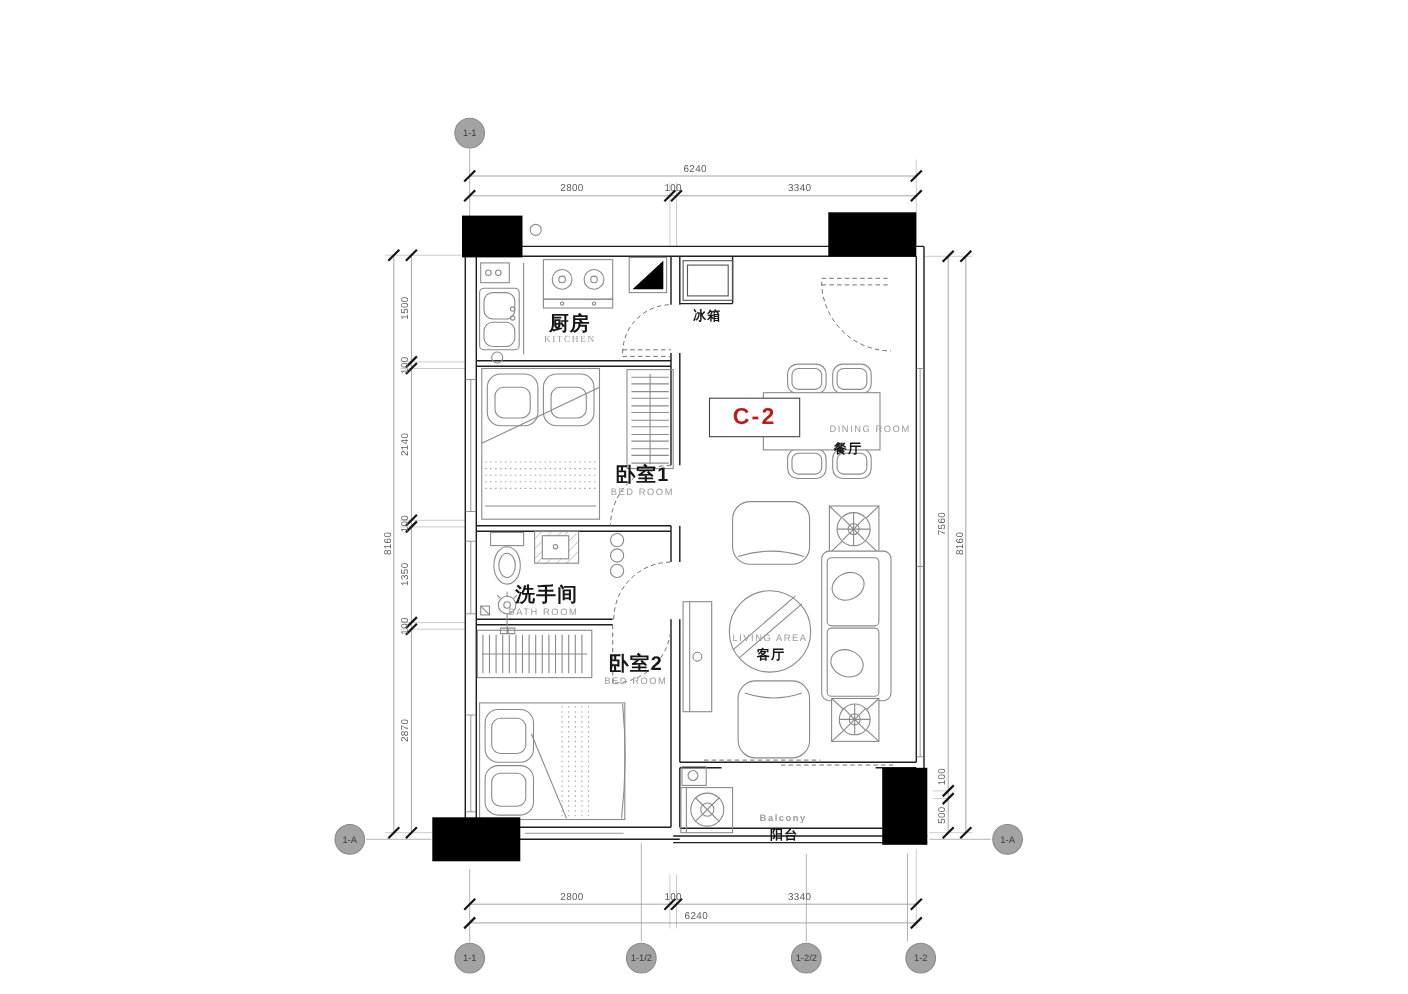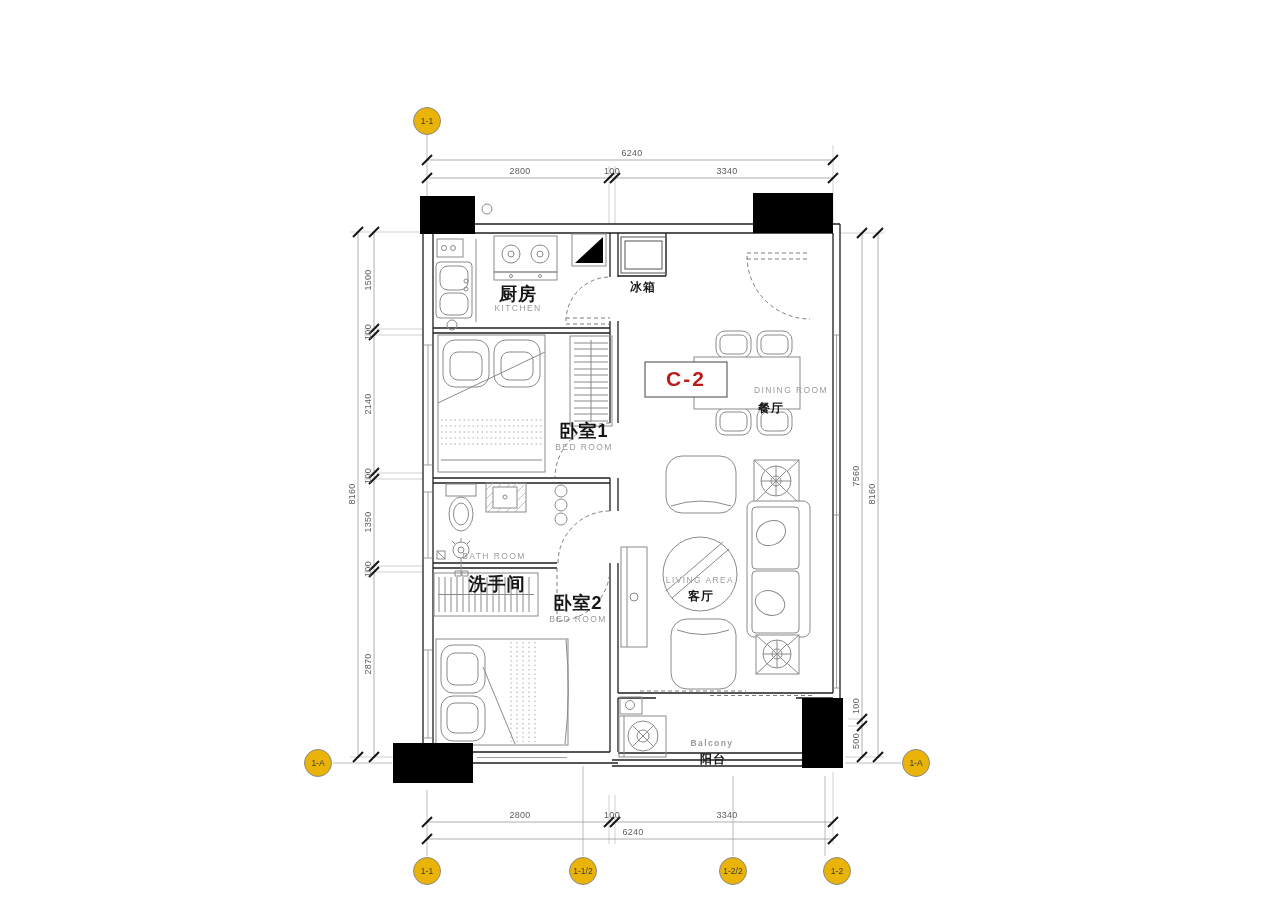--- a/index.html
+++ b/index.html
@@ -7,21 +7,21 @@
         font-family:"Liberation Sans", sans-serif;}
   .plan svg{position:absolute;left:0;top:0;}
   .lbl{position:absolute;transform:translate(-50%,-50%);white-space:nowrap;}
   .rot{transform:translate(-50%,-50%) rotate(-90deg);}
   .cn{font-size:18px;font-weight:700;color:#161616;letter-spacing:1px;}
   .cnsm{font-size:12px;font-weight:700;color:#161616;letter-spacing:1px;margin-top:32px;}
   .en{font-size:8.5px;color:#9b9b9b;letter-spacing:1.4px;}
   .dim{font-size:9px;color:#5c5c5c;letter-spacing:0.3px;}
   .unit{font-size:21px;font-weight:700;color:#b91c1c;letter-spacing:2px;}
   .bubble{position:absolute;width:28px;height:28px;border:1px solid #8a8a8a;border-radius:50%;
-          background:#eab308;display:flex;align-items:center;justify-content:center;
+          background:#a3a3a3;display:flex;align-items:center;justify-content:center;
           font-size:8.5px;color:#3c3c3c;transform:translate(-50%,-50%);box-sizing:border-box;}
 </style>
 </head>
 <body>
 
 <div class="plan">
 
 <svg width="1280" height="904" viewBox="0 0 1280 904">
 
   <g stroke="#ababab" stroke-width="0.8" fill="none">
@@ -215,28 +215,28 @@
 
   <g fill="#000" stroke="none">
     <rect x="420" y="196" width="55" height="38"></rect>
     <rect x="753" y="193" width="80" height="40"></rect>
     <rect x="393" y="743" width="80" height="40"></rect>
     <rect x="802" y="698" width="41" height="70"></rect>
   </g>
 </svg>
 
 <div class="lbl cn" style="left:518px;top:294px;">厨房</div>
-<div class="lbl en" style="left:518px;top:308px;">KITCHEN</div>
+<div class="lbl en" style="left:518px;top:308px;font-family:Liberation Serif, serif;">KITCHEN</div>
 <div class="lbl cnsm" style="left:643px;top:255px;">冰箱</div>
 <div class="lbl unit" style="left:686px;top:379px;">C-2</div>
 <div class="lbl cnsm" style="left:771px;top:376px;">餐厅</div>
 <div class="lbl en" style="left:771px;top:390px;padding-left:40px;">DINING ROOM</div>
 <div class="lbl cn" style="left:584px;top:431px;">卧室1</div>
 <div class="lbl en" style="left:584px;top:447px;">BED ROOM</div>
-<div class="lbl cn" style="left:497px;top:540px;margin-top:44px;">洗手间</div>
+<div class="lbl cn" style="left:497px;top:540px;">洗手间</div>
 <div class="lbl en" style="left:494px;top:556px;text-align:center;">BATH ROOM</div>
 <div class="lbl cn" style="left:578px;top:603px;">卧室2</div>
 <div class="lbl en" style="left:578px;top:619px;">BED ROOM</div>
 <div class="lbl cnsm" style="left:701px;top:564px;">客厅</div>
 <div class="lbl en" style="left:700px;top:580px;">LIVING AREA</div>
 <div class="lbl cnsm" style="left:713px;top:727px;">阳台</div>
 <div class="lbl en" style="left:712px;top:743px;font-weight:bold;">Balcony</div>
 
 <div class="lbl dim" style="left:632px;top:153px;">6240</div>
 <div class="lbl dim" style="left:520px;top:171px;">2800</div>

